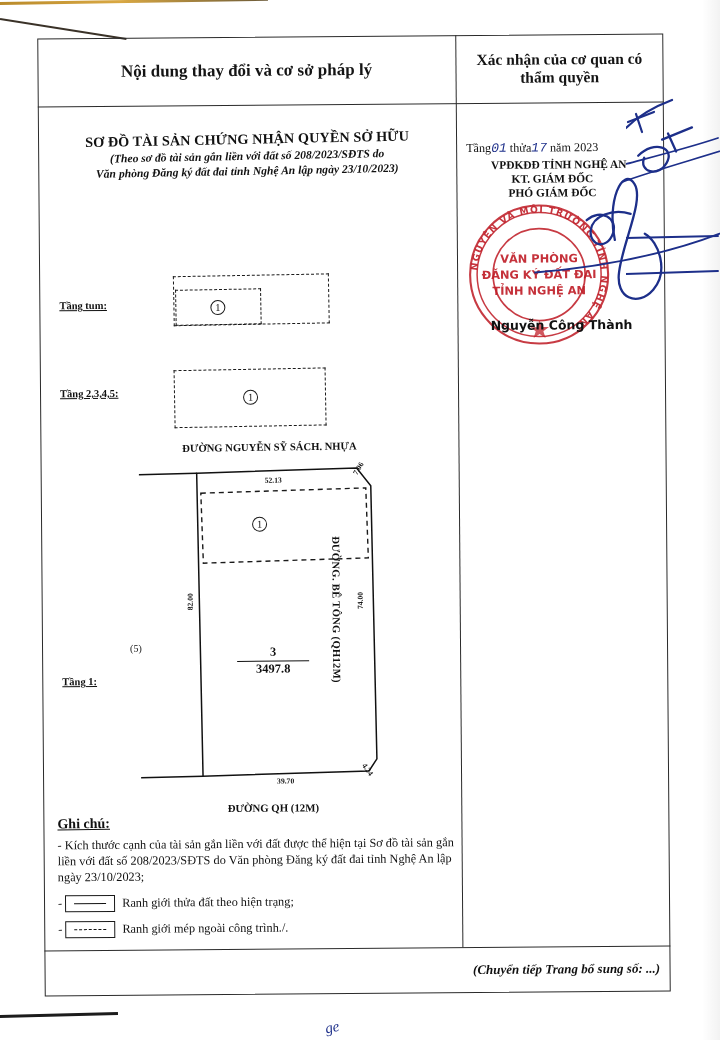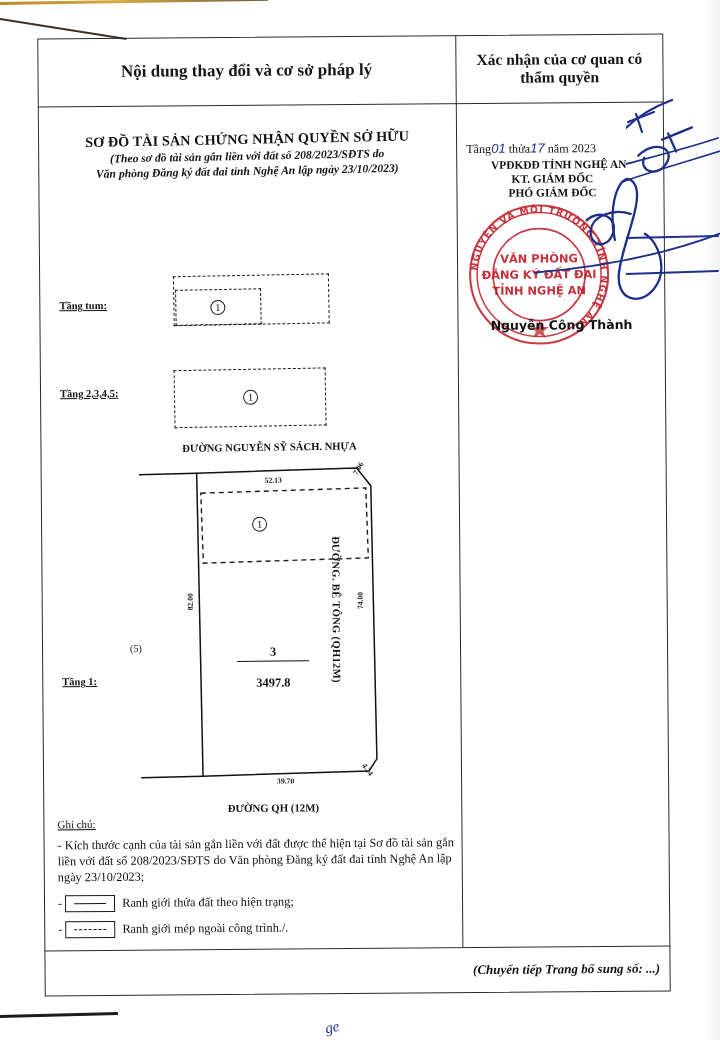--- a/index.html
+++ b/index.html
@@ -129,26 +129,26 @@
   #dim-bottom { left: 234px; top: 672px; }
   #dim-corner-tr { left: 311px; top: 360px; transform: rotate(-58deg); }
   #dim-corner-br { left: 318px; top: 661px; transform: rotate(55deg); }
 
   #parcel-five { position: absolute; left: 88px; top: 537px; font-size: 10px; color: #111; }
   #parcel-id-block {
     position: absolute; left: 195px; top: 540px; width: 72px; text-align: center;
     font-size: 12.5px; font-weight: bold; color: #111;
   }
   #parcel-num { padding-bottom: 1px; }
-  #parcel-area { border-top: 1.3px solid #111; padding-top: 14px; }
+  #parcel-area { border-top: 1.3px solid #111; padding-top: 0; }
 
   
   #notes { position: absolute; left: 14px; top: 708px; width: 404px; color: #111; }
   #notes-title {
-    font-size: 11px; font-weight: normal; text-decoration: underline;
+    font-size: 14px; font-weight: bold; text-decoration: underline;
     display: inline-block; transform: rotate(-0.3deg);
   }
   #notes-body { font-size: 12.3px; line-height: 1.32; margin-top: 5px; }
   .legend-row { display: flex; align-items: center; margin-top: 9px; }
   .legend-dash { font-size: 12.3px; margin-right: 3px; }
   .legend-swatch {
     width: 50px; height: 17px; border: 1.2px solid #1a1a1a;
     display: flex; align-items: center; justify-content: center; margin-right: 7px;
   }
   .swatch-line   { width: 32px; border-top: 1.5px solid #111; }
@@ -171,21 +171,21 @@
 
   
   #body-right {
     position: absolute; left: 418px; top: 68px; width: 208px; height: 844px;
   }
   #date-line {
     position: absolute; left: 10px; top: 38px; width: 190px;
     font-size: 12.2px; color: #111; white-space: nowrap;
   }
   .hand {
-    font-family: Liberation Sans, sans-serif; font-style: italic;
+    font-family: Liberation Mono, monospace; font-style: italic;
     color: #1d2f8a; font-size: 13px;
   }
   #org-line {
     position: absolute; left: 0; top: 56px; width: 205px; text-align: center;
     font-size: 11.4px; font-weight: bold; color: #111; white-space: nowrap;
   }
   #role-line1 {
     position: absolute; left: 0; top: 70px; width: 192px; text-align: center;
     font-size: 11.4px; font-weight: bold; color: #111;
   }

